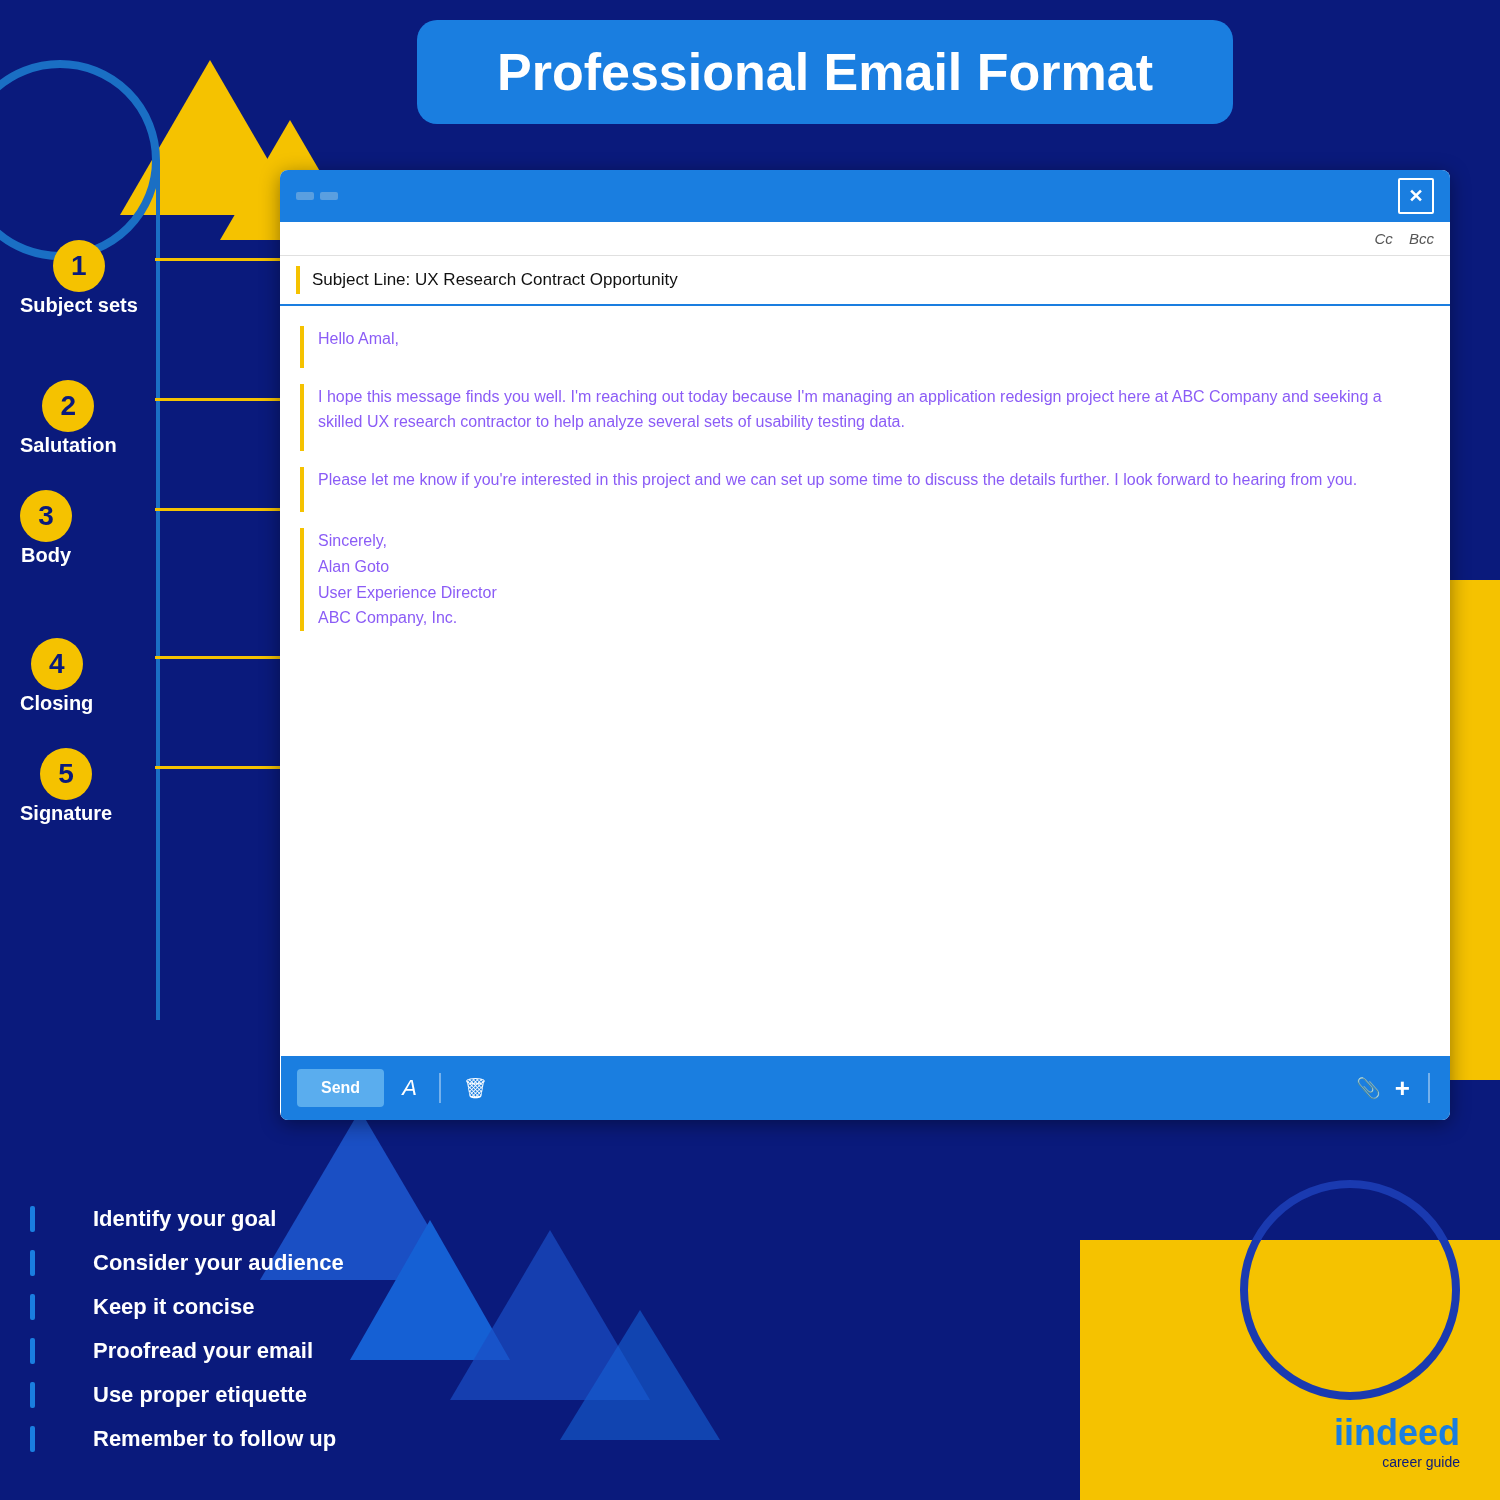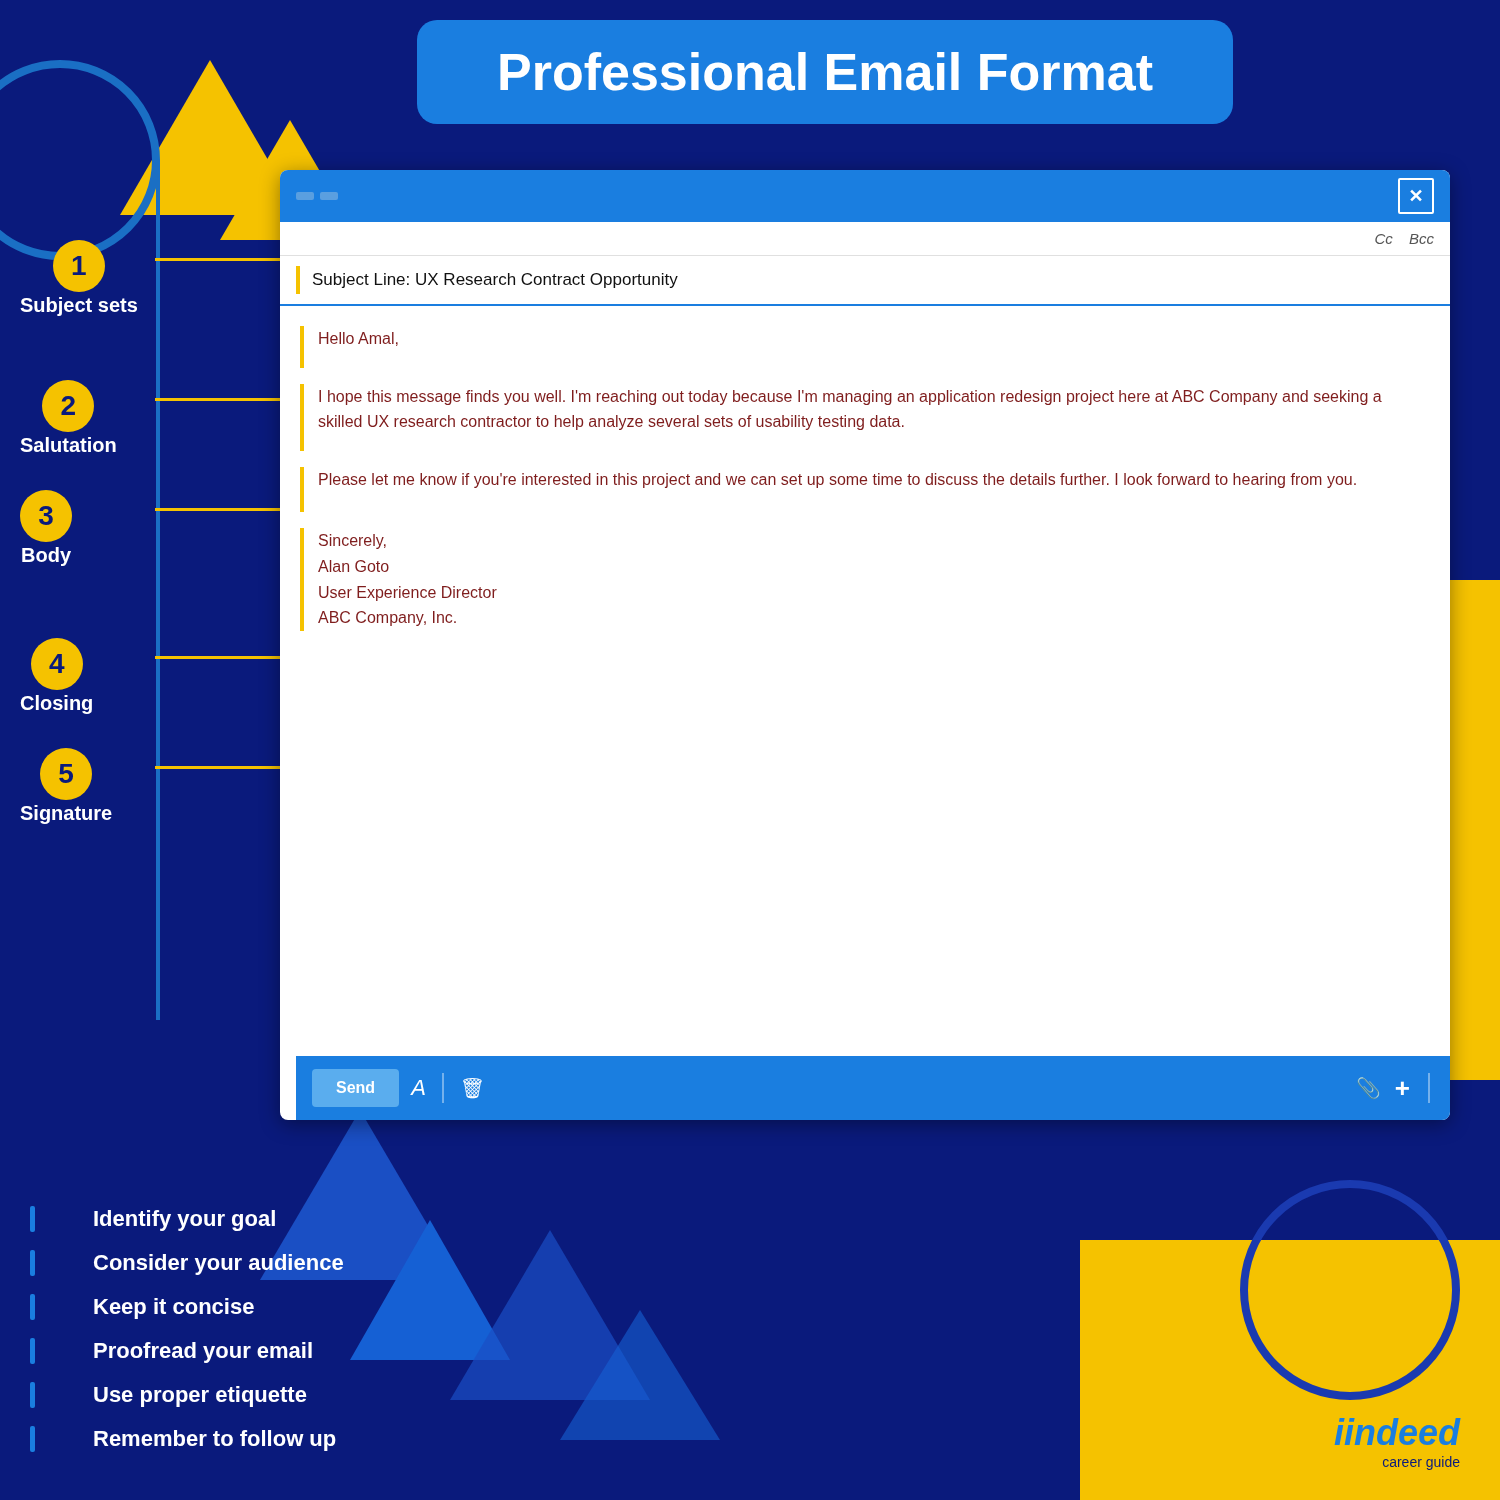--- a/index.html
+++ b/index.html
@@ -262,21 +262,21 @@
     .subject-border {
       width: 4px;
       height: 28px;
       background: #f5c200;
       margin-right: 12px;
     }
 
     .email-body {
       padding: 20px 20px 20px 20px;
       font-size: 16px;
-      color: #7f1d1d;
+      color: #8b5cf6;
       line-height: 1.6;
       flex: 1;
     }
 
     .email-body-section {
       display: flex;
       margin-bottom: 16px;
     }
 
     .body-border {
@@ -286,24 +286,24 @@
       margin-right: 14px;
       flex-shrink: 0;
     }
 
     .email-toolbar {
       background: #1a7ee0;
       height: 64px;
       display: flex;
       align-items: center;
       padding: 0 16px;
-      gap: 12px;
+      gap: 18px;
       position: absolute;
       bottom: 0;
-      left: 16px;
+      left: 1px;
       right: 0;
     }
 
     .send-btn {
       background: #5aadee;
       color: white;
       border: none;
       padding: 10px 24px;
       font-size: 16px;
       font-weight: bold;
@@ -368,21 +368,20 @@
       z-index: 20;
       text-align: right;
       background: #f5c200;
       padding: 10px 20px;
     }
 
     .indeed-logo-text {
       font-size: 36px;
       font-weight: bold;
       color: #0a1a7c;
-      font-style: italic;
     }
 
     .indeed-logo-text span {
       color: #1a7ee0;
     }
 
     .indeed-subtitle {
       font-size: 14px;
       color: #0a1a7c;
       text-align: right;

